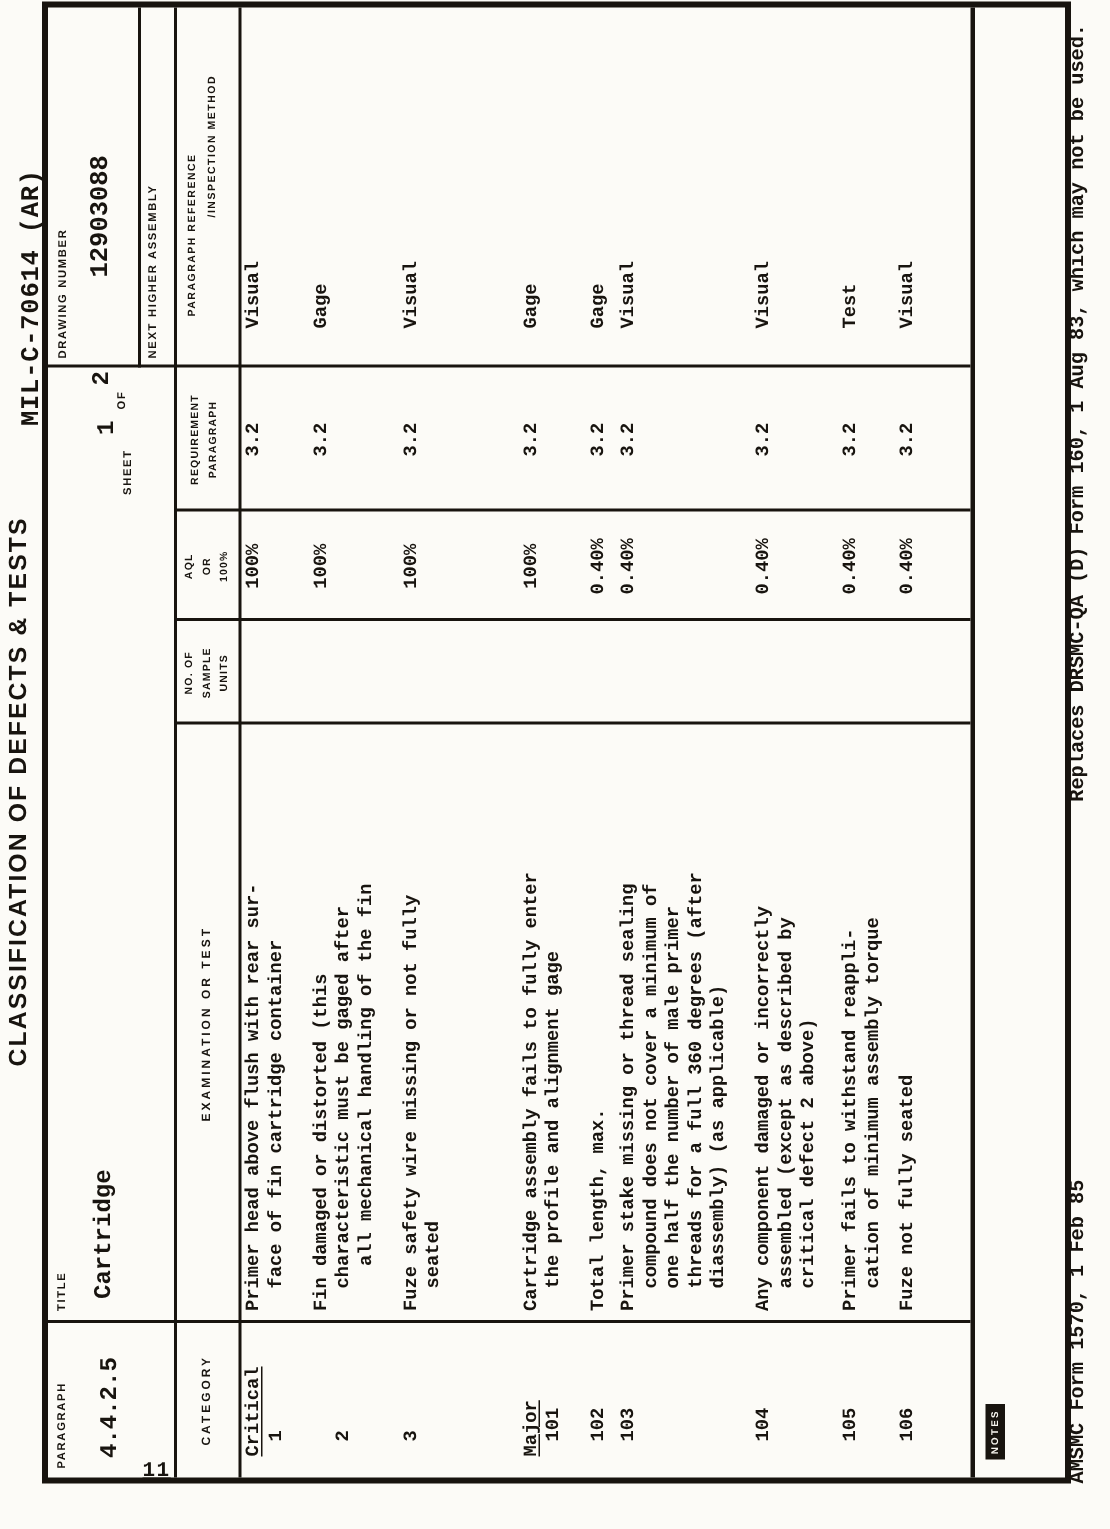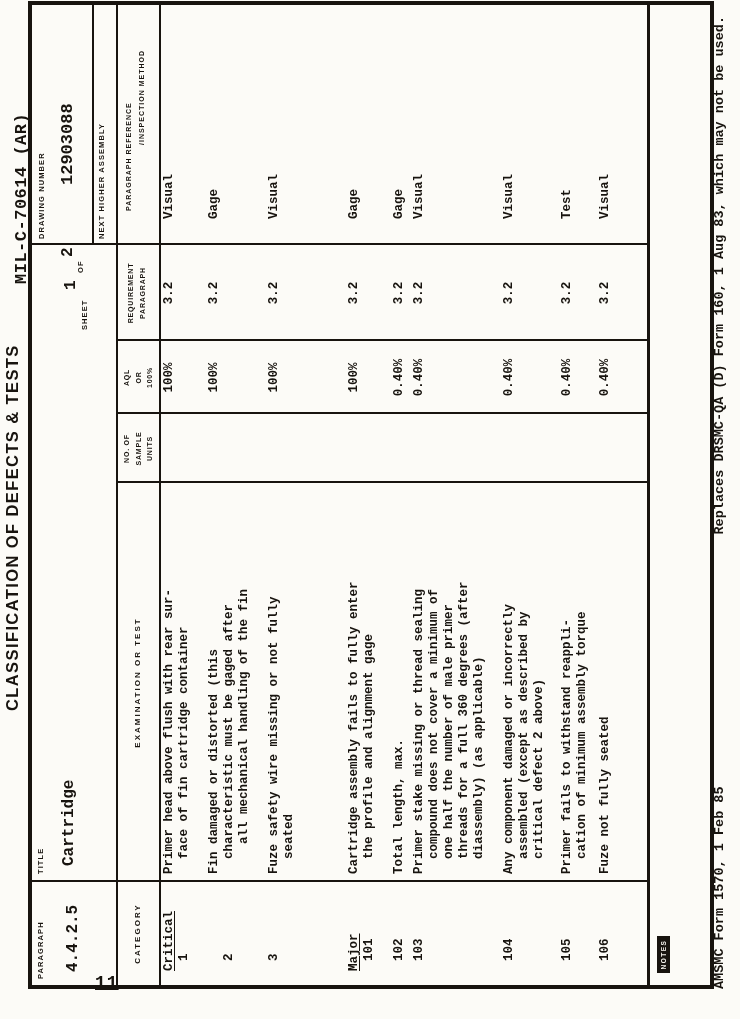--- a/index.html
+++ b/index.html
@@ -65,21 +65,21 @@
     color:#f6f4ee;font-family:"Liberation Sans","DejaVu Sans",sans-serif;
     font-size:6.5px;font-weight:bold;letter-spacing:1.5px;text-align:center;line-height:13px;
   }
   .footer-left{
     position:absolute;left:30px;top:712px;font-size:13.5px;font-weight:bold;white-space:nowrap;
   }
   .footer-right{
     position:absolute;right:16px;top:712px;font-size:13.5px;font-weight:bold;white-space:nowrap;
   }
   .page-num{
-    position:absolute;left:95px;top:973px;font-size:18px;font-weight:bold;
+    position:absolute;left:95px;top:973px;font-size:14px;font-weight:bold;
     letter-spacing:1px;z-index:5;text-decoration:underline;
   }
 </style>
 </head>
 <body>
 
 <div class="viewport">
   <div class="sheet">
 
     <div class="doc-title">CLASSIFICATION OF DEFECTS &amp; TESTS</div>

